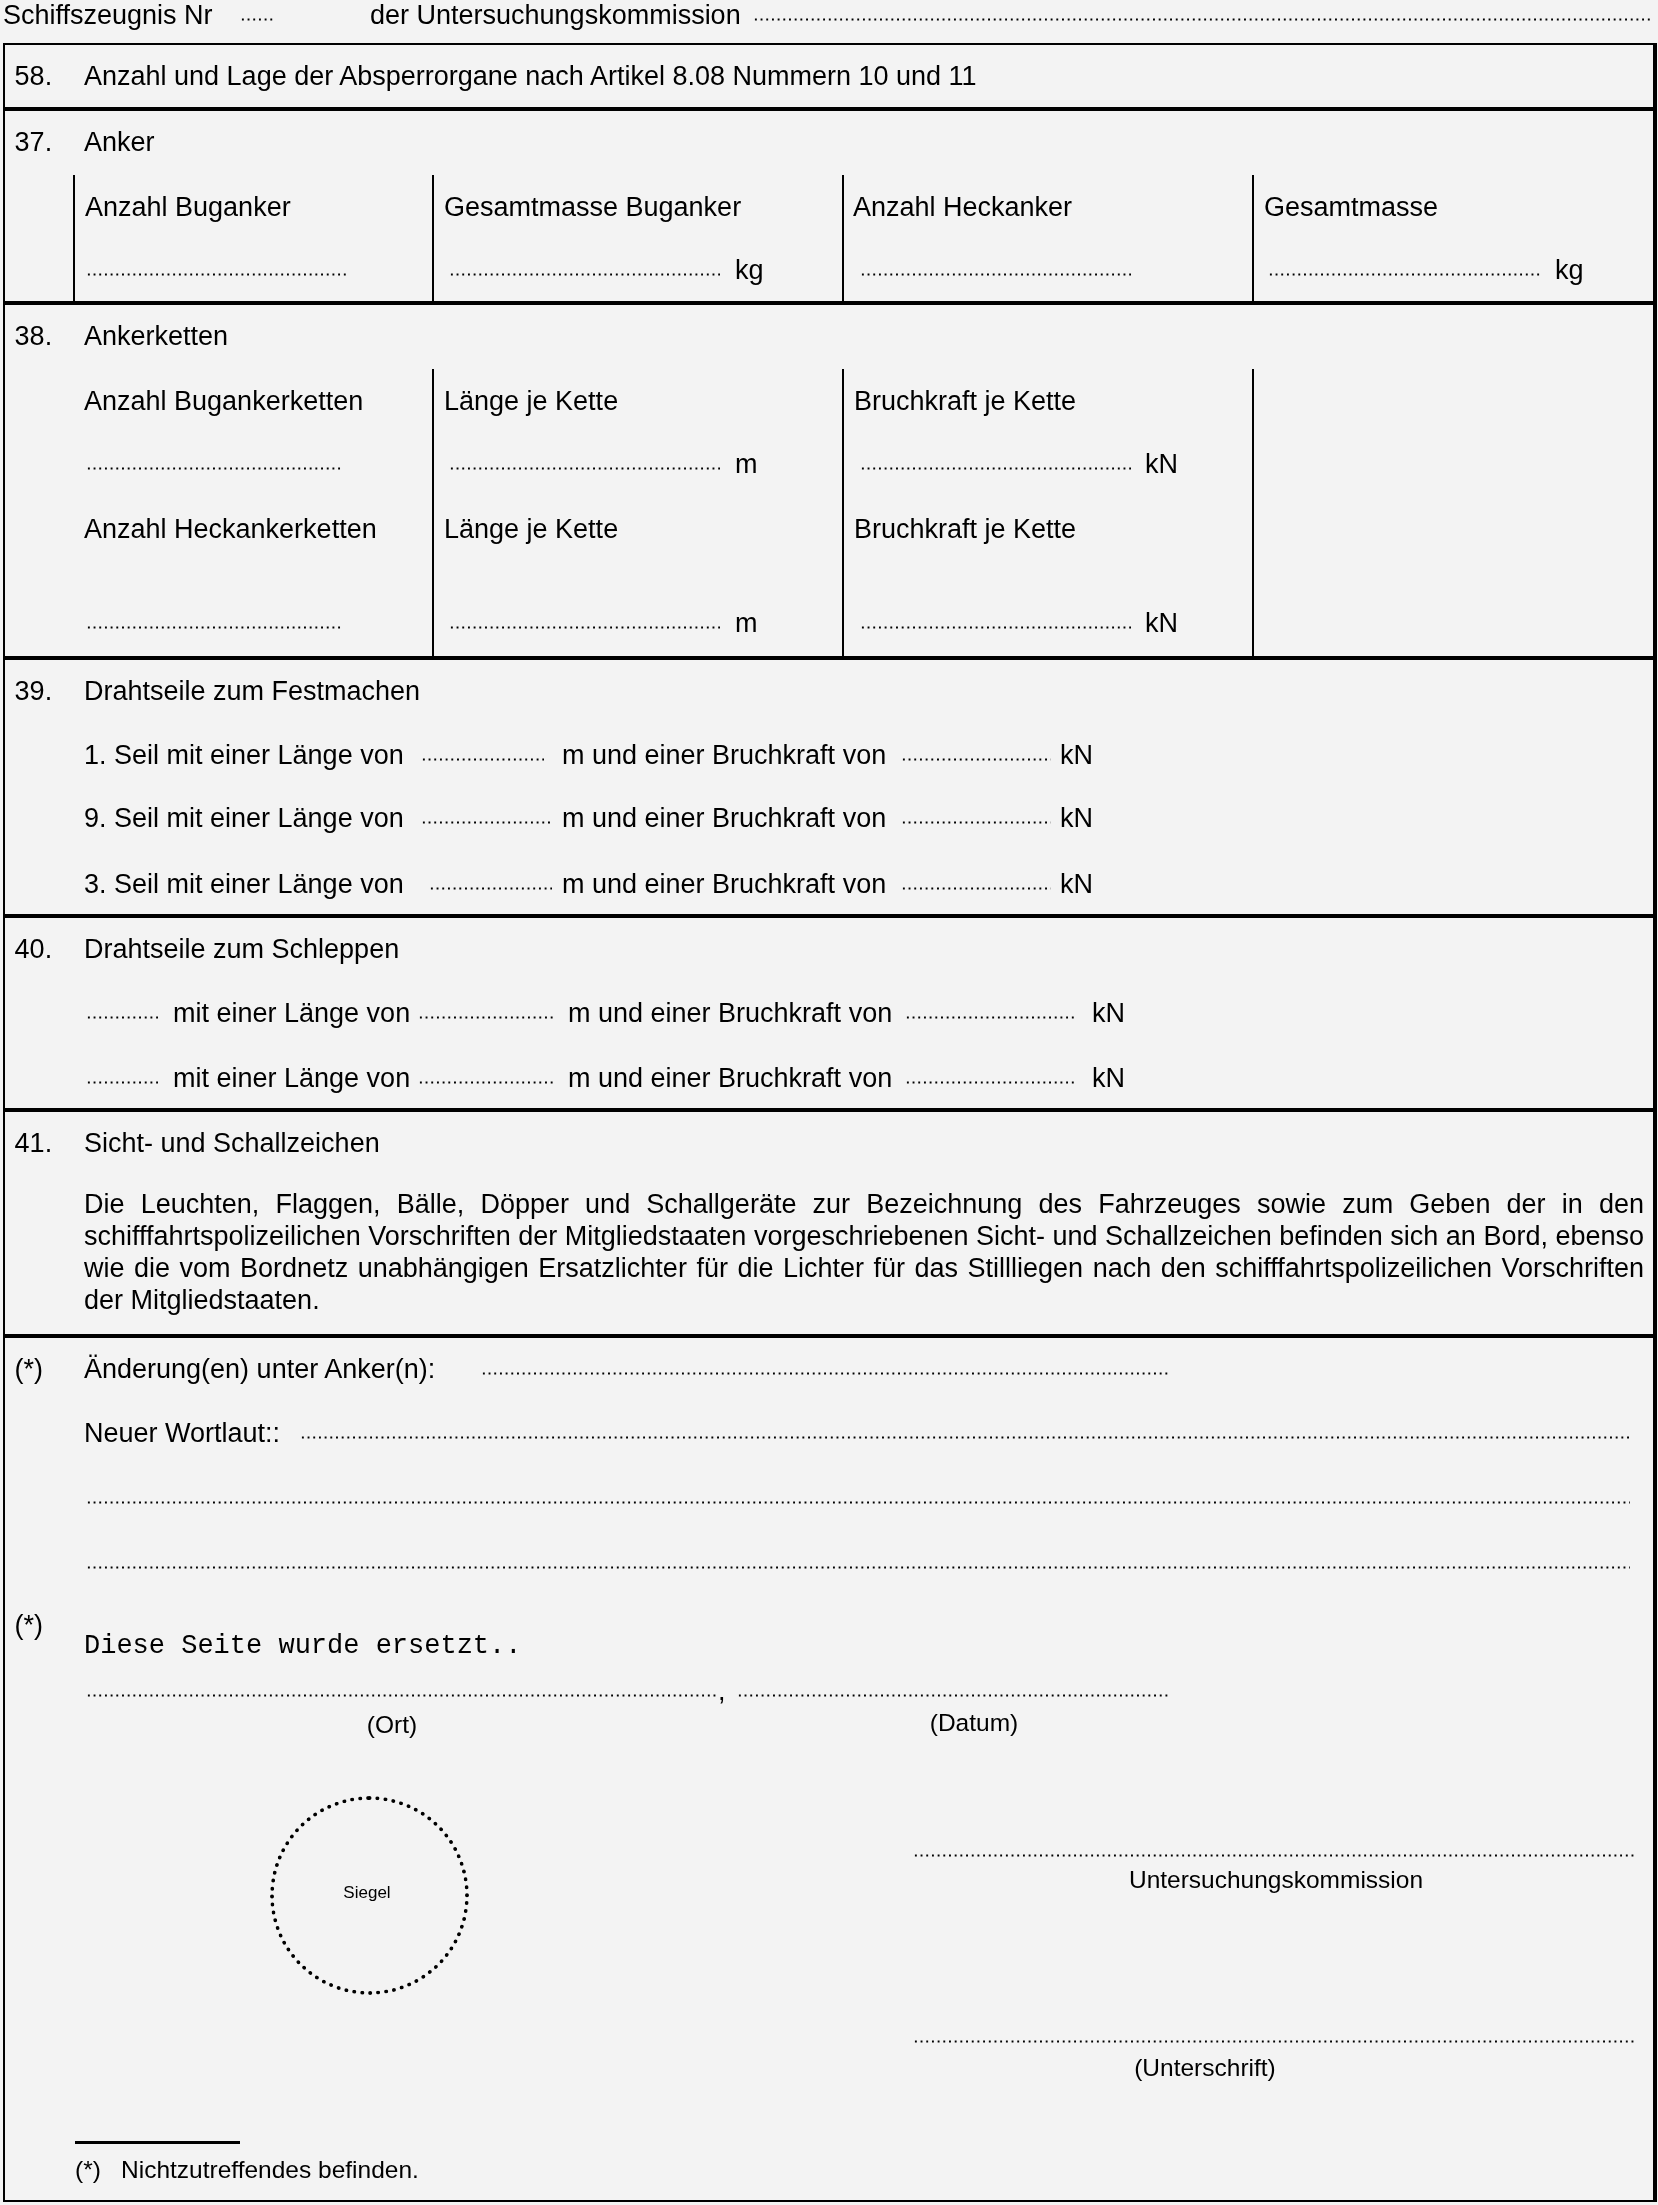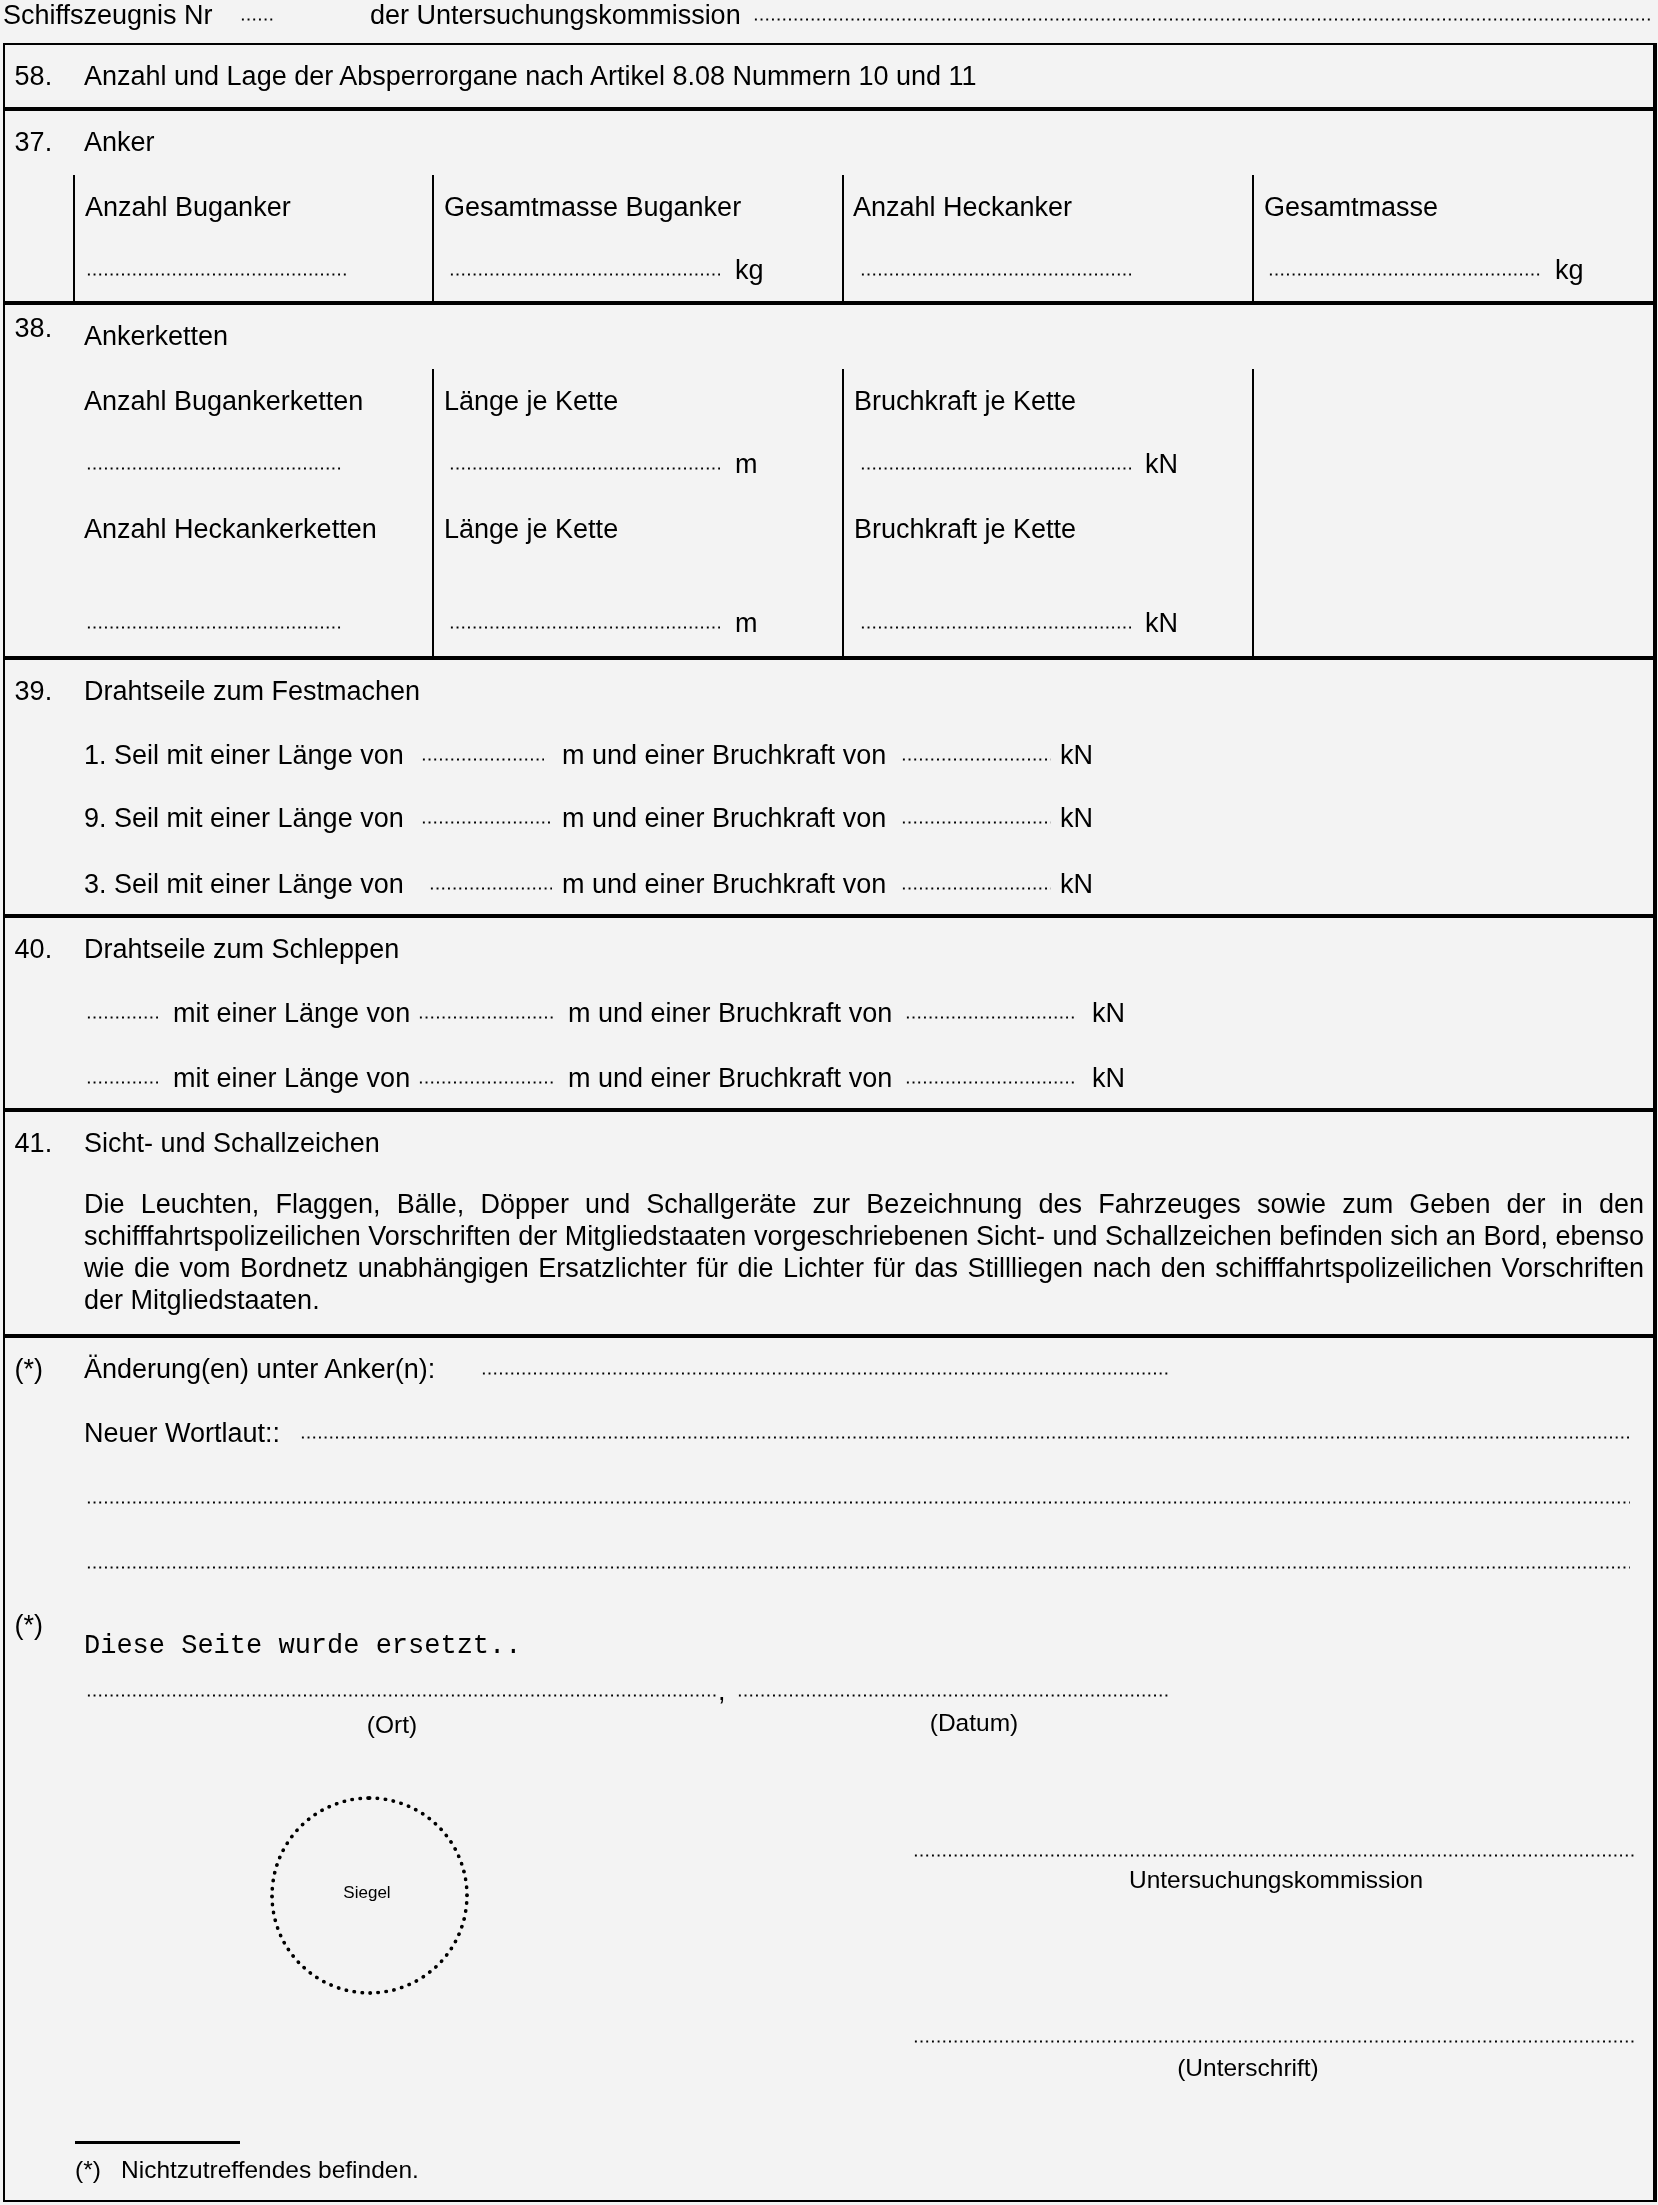--- a/index.html
+++ b/index.html
@@ -52,21 +52,21 @@
 <div class="dots" style="left:449px;top:270px;width:271px;"></div>
 <span class="t" style="left:735px;top:270px;">kg</span>
 
 <span class="t" style="left:853px;top:207px;">Anzahl Heckanker</span>
 <div class="dots" style="left:860px;top:270px;width:271px;"></div>
 
 <span class="t" style="left:1264px;top:207px;">Gesamtmasse</span>
 <div class="dots" style="left:1268px;top:270px;width:274px;"></div>
 <span class="t" style="left:1555px;top:270px;">kg</span>
 
-<span class="t" style="left:14.6px;top:328px;">38.</span>
+<span class="t" style="left:14.6px;top:336px;">38.</span>
 <span class="t" style="left:84px;top:336px;">Ankerketten</span>
 <div class="vline" style="left:432px;top:369px;height:288px;"></div>
 <div class="vline" style="left:842px;top:369px;height:288px;"></div>
 <div class="vline" style="left:1252px;top:369px;height:288px;"></div>
 
 <span class="t" style="left:84px;top:401px;">Anzahl Bugankerketten</span>
 <div class="dots" style="left:86px;top:464px;width:256px;"></div>
 <span class="t" style="left:444px;top:401px;">Länge je Kette</span>
 <div class="dots" style="left:449px;top:464px;width:271px;"></div>
 <span class="t" style="left:735px;top:464px;">m</span>
@@ -142,18 +142,18 @@
 <div class="dots" style="left:737px;top:1691px;width:431px;"></div>
 <span class="t center small" style="left:392px;top:1724px;">(Ort)</span>
 <span class="t center small" style="left:974px;top:1722px;">(Datum)</span>
 
 <div class="seal"></div>
 <span class="seal-label">Siegel</span>
 
 <div class="dots" style="left:913px;top:1851px;width:723px;"></div>
 <span class="t center small" style="left:1276px;top:1879px;">Untersuchungskommission</span>
 <div class="dots" style="left:913px;top:2037px;width:723px;"></div>
-<span class="t center small" style="left:1248px;top:2067px;">(Unterschrift)</span>
+<span class="t center small" style="left:1205px;top:2067px;">(Unterschrift)</span>
 
 <div class="hline" style="left:75px;top:2141px;width:165px;height:2.9px;"></div>
 <span class="t small" style="left:75px;top:2169px;">(*)</span>
 <span class="t small" style="left:121px;top:2169px;">Nichtzutreffendes befinden.</span>
 
 
 </body></html>

